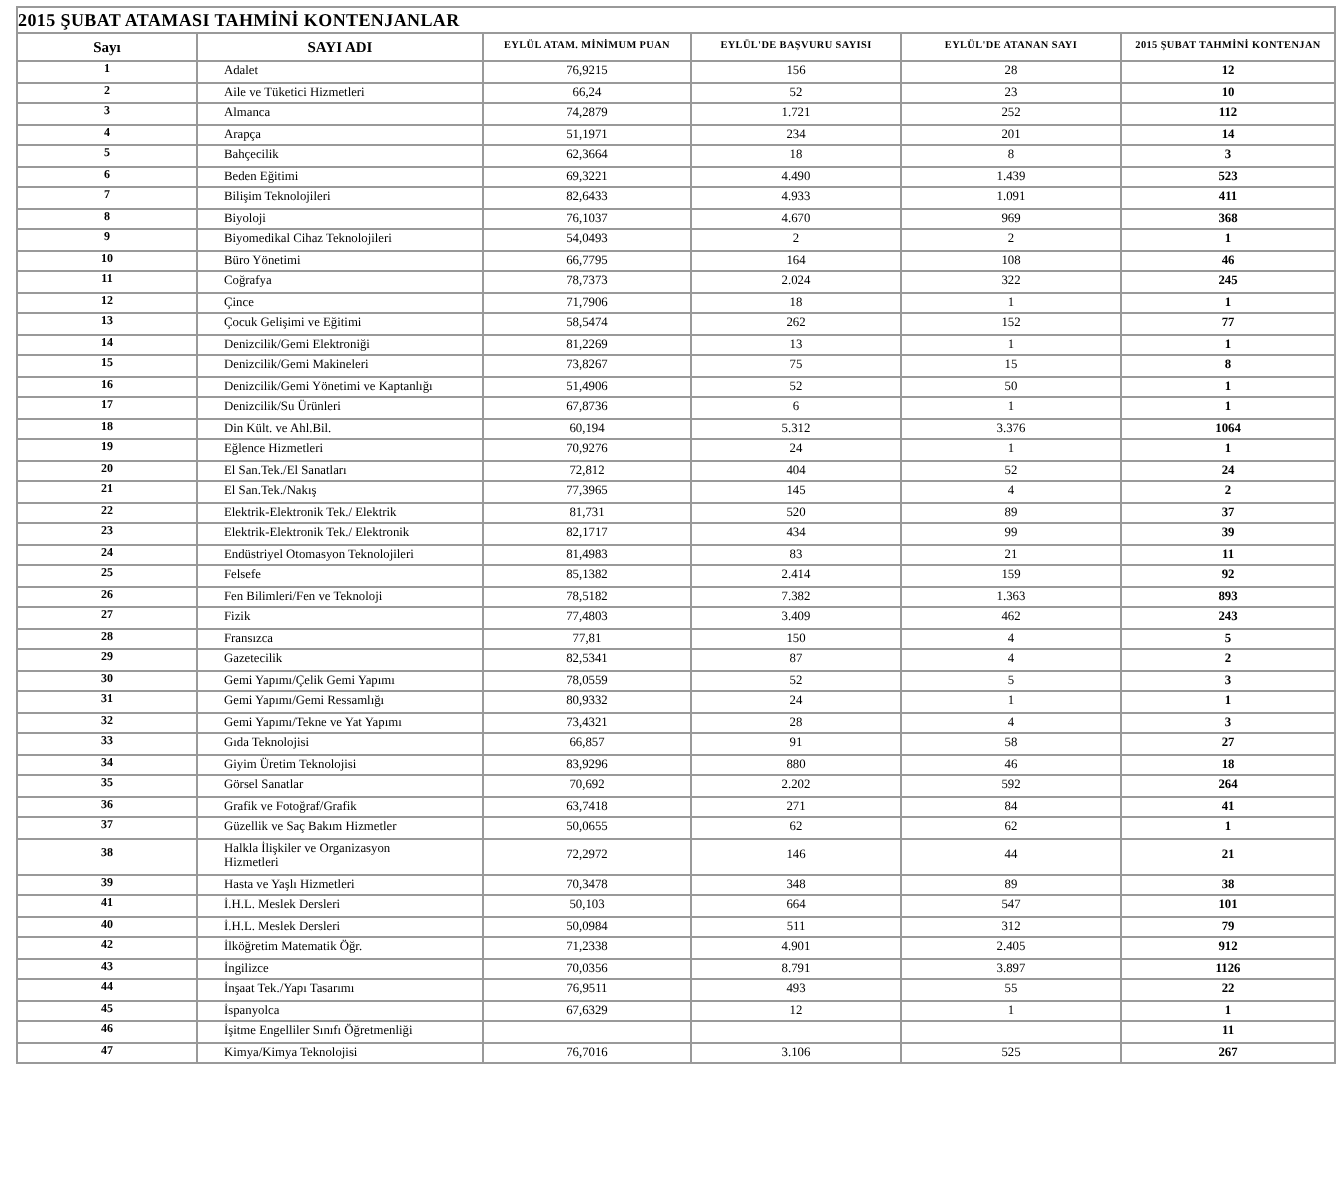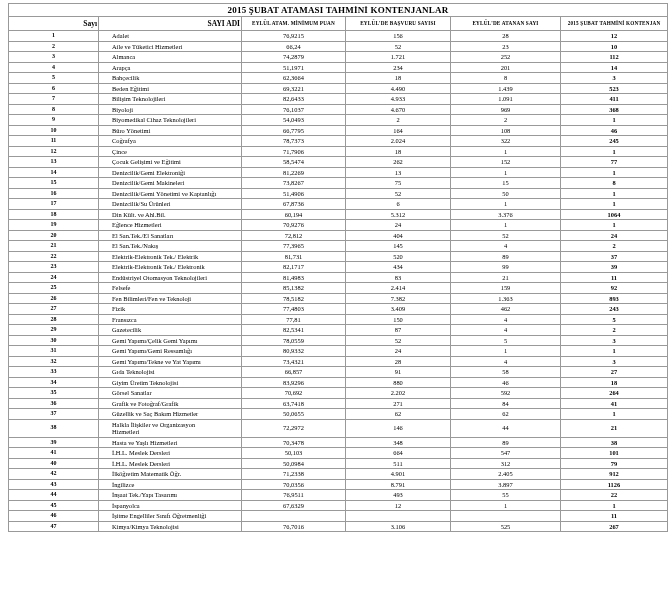--- a/index.html
+++ b/index.html
@@ -18,29 +18,29 @@
     margin: 3px 0 0 8px;
   }
   table.quota th, table.quota td {
     border: 1px solid #999999;
     overflow: hidden;
   }
   .title-cell {
     font-weight: bold;
     font-size: 9px;
     line-height: 10px;
-    text-align: center;
-    padding: 1px 11px;
+    text-align: left;
+    padding: 1px 0;
     letter-spacing: 0.2px;
   }
   th.h-big {
     font-weight: bold;
     font-size: 7.5px;
     line-height: 9px;
-    text-align: right;
+    text-align: center;
     padding: 2px 1px;
   }
   th.h-small {
     font-weight: bold;
     font-size: 5.2px;
     line-height: 7px;
     text-align: center;
     letter-spacing: 0.2px;
     padding: 2px 1px;
   }

